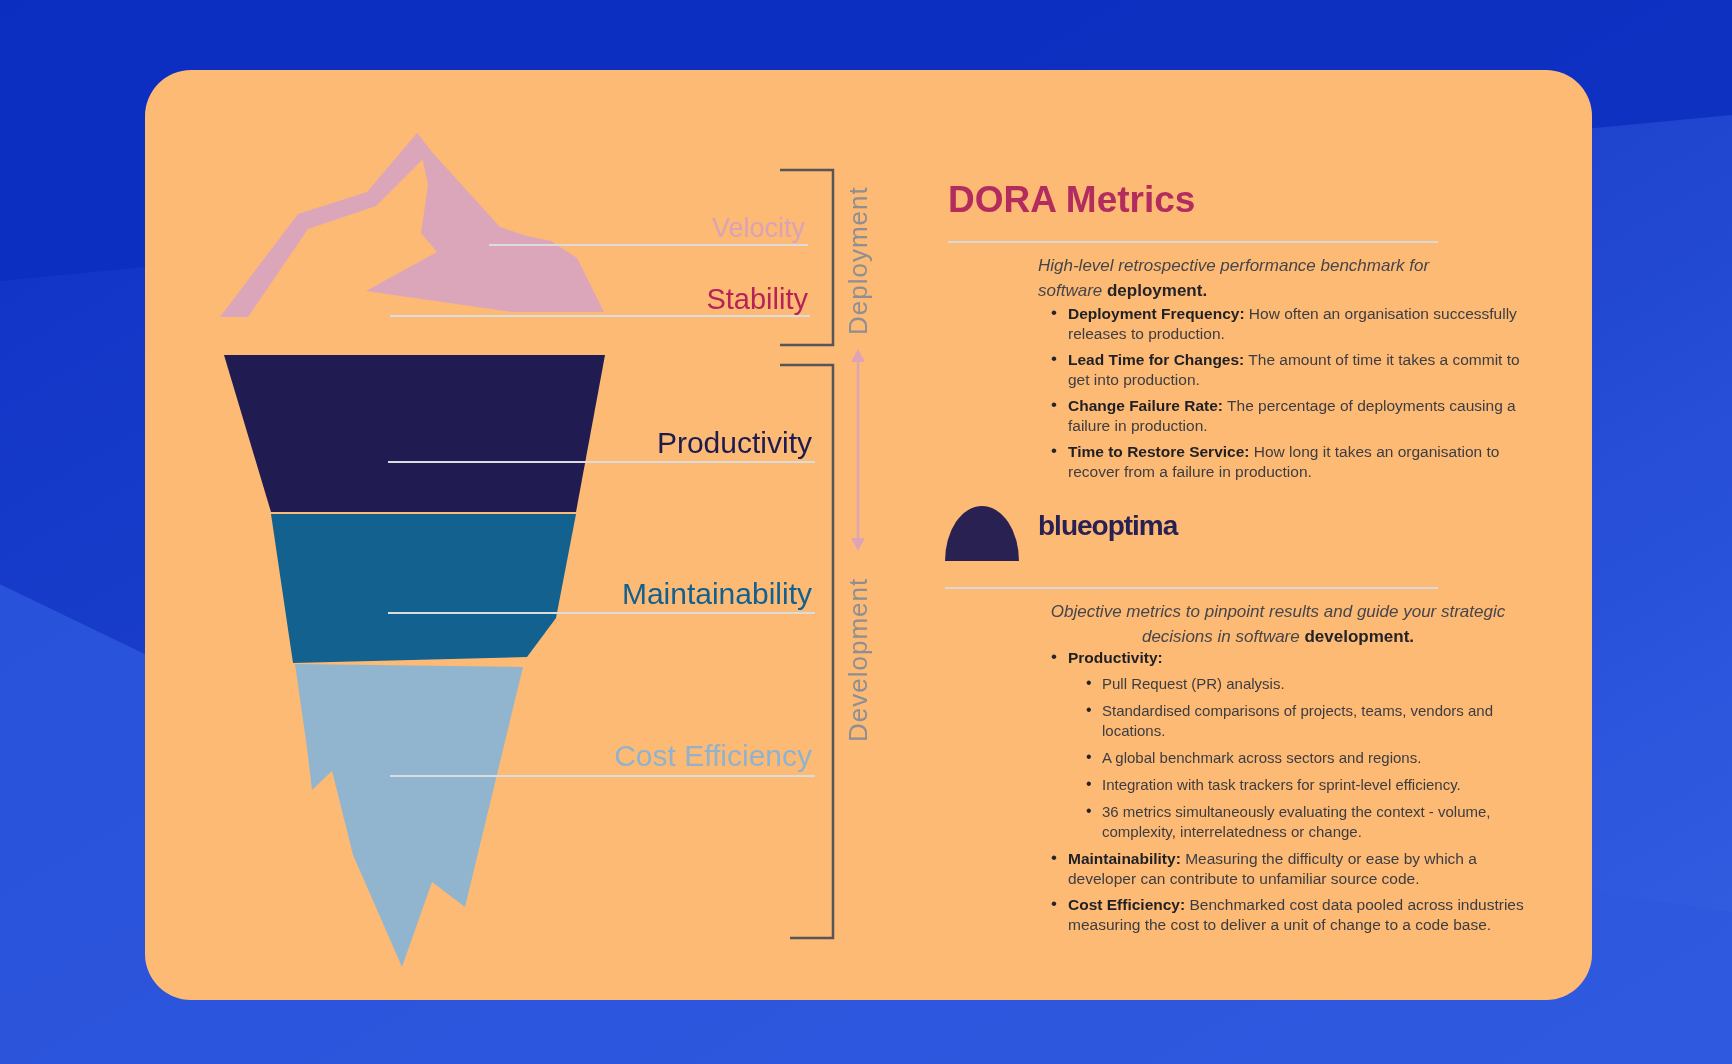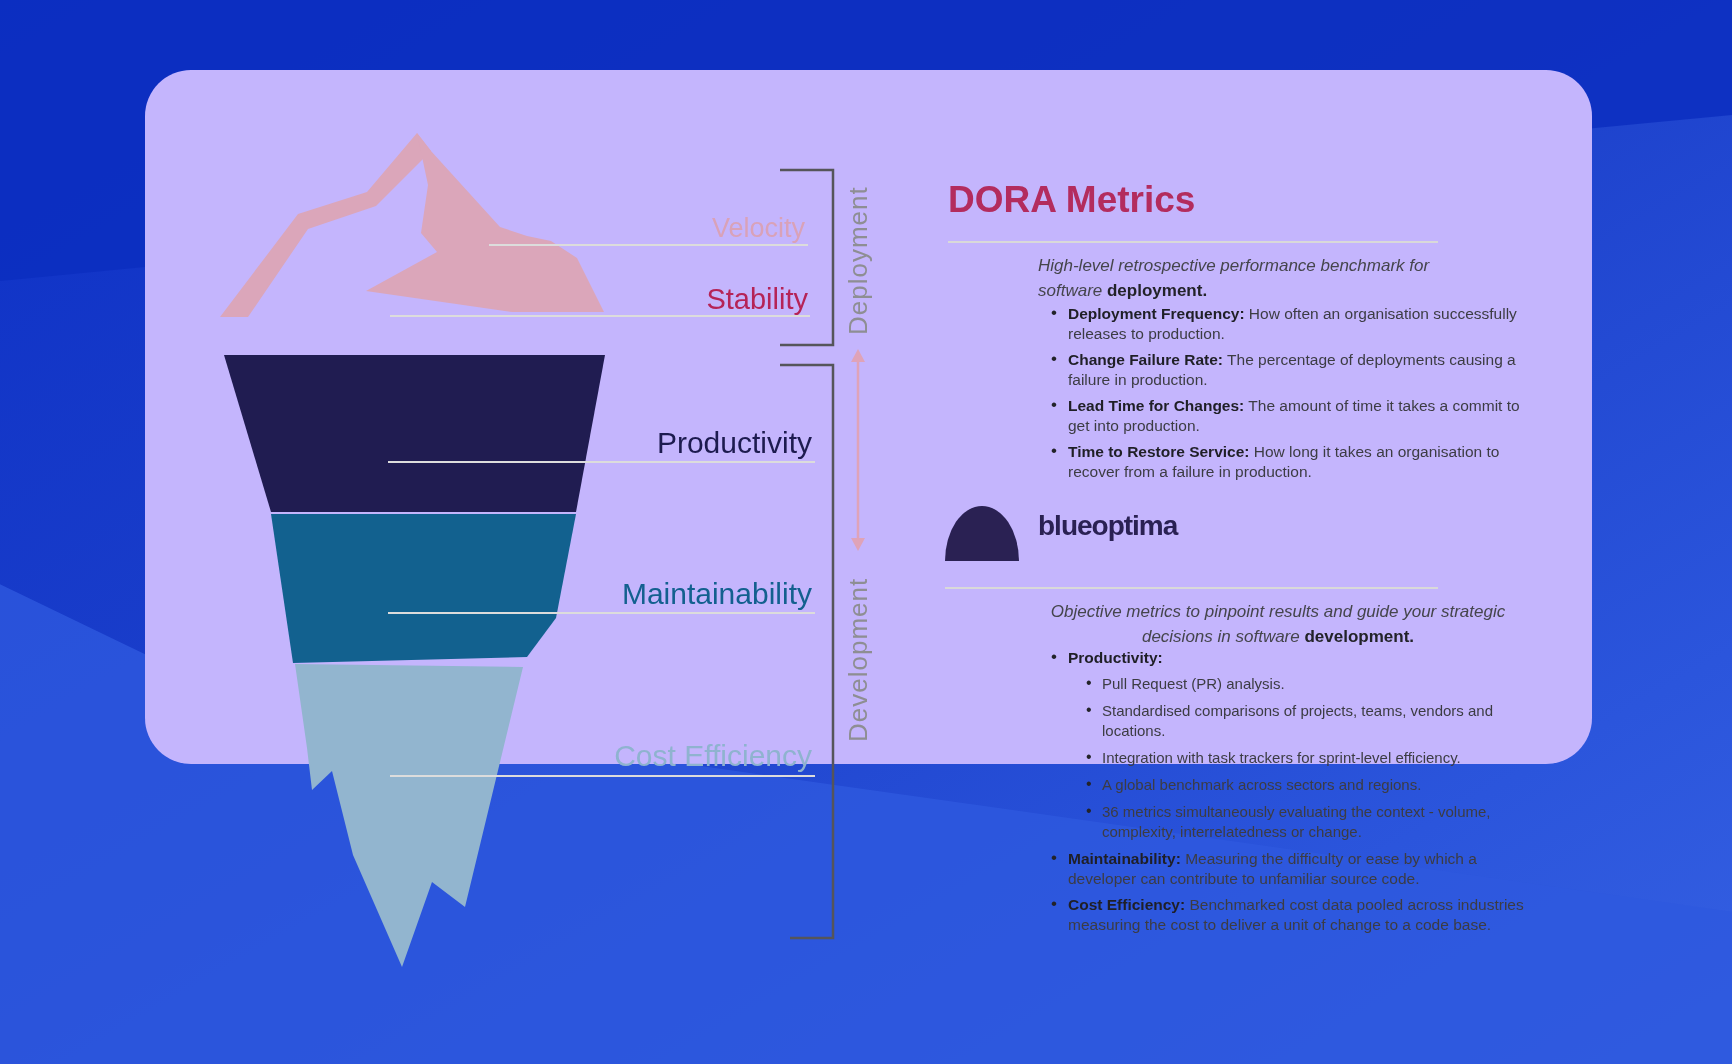--- a/index.html
+++ b/index.html
@@ -2,22 +2,22 @@
 <html><head>
 <meta charset="utf-8">
 <style>
   html,body{margin:0;padding:0;width:1732px;height:1064px;overflow:hidden;
     font-family:"Liberation Sans",sans-serif;}
   .bg{position:absolute;inset:0;background:linear-gradient(150deg,#0d30c6 0%,#1c40cb 45%,#2b55dc 80%,#3560e2 100%);}
   .bg .facet1{position:absolute;left:0;top:0;width:100%;height:30%;
     background:#0c2ec0;clip-path:polygon(0 0,100% 0,100% 36%,0 88%);opacity:.85;}
   .bg .facet2{position:absolute;left:0;bottom:0;width:100%;height:55%;
     background:#2e59df;clip-path:polygon(0 18%,14% 38%,100% 74%,100% 100%,0 100%);opacity:.8;}
-  .card{position:absolute;left:145px;top:70px;width:1447px;height:694px;
-    background:#c4b5fd;border-radius:46px;}
+  .card{position:absolute;left:145px;top:70px;width:1447px;height:930px;
+    background:#fdba74;border-radius:46px;}
   .ice{position:absolute;left:0;top:0;width:1447px;height:930px;}
 
   .dora-title{position:absolute;left:803px;top:109px;font-size:37px;font-weight:bold;
     color:#b32c5e;letter-spacing:0;}
   .divider{position:absolute;height:2px;background:#d9d9d9;}
   .d1{left:803px;top:171px;width:490px;}
   .d2{left:800px;top:517px;width:493px;}
   .intro{position:absolute;font-size:17px;line-height:25px;color:#45454c;font-style:italic;}
   .intro .bold{font-style:normal;font-weight:bold;color:#232329;}
   .i1{left:893px;top:183px;width:432px;}
@@ -88,24 +88,24 @@
 
   <div class="intro i1">
     <span>High-level retrospective performance benchmark for software </span><span class="bold">deployment.</span>
   </div>
 
   <div class="blist l1">
     <div class="bitem">
       <span class="b">Deployment Frequency:</span><span> How often an organisation successfully releases to production.</span>
     </div>
     <div class="bitem">
-      <span class="b">Change Failure Rate:</span><span> The percentage of deployments causing a failure in production.</span>
+      <span class="b">Lead Time for Changes:</span><span> The amount of time it takes a commit to get into production.</span>
     </div>
     <div class="bitem">
-      <span class="b">Lead Time for Changes:</span><span> The amount of time it takes a commit to get into production.</span>
+      <span class="b">Change Failure Rate:</span><span> The percentage of deployments causing a failure in production.</span>
     </div>
     <div class="bitem">
       <span class="b">Time to Restore Service:</span><span> How long it takes an organisation to recover from a failure in production.</span>
     </div>
   </div>
 
   <div class="logo-row">
     <svg class="logo-mark" width="80" height="60" viewBox="0 0 80 60">
       <path d="M2,57 A37,55 0 0 1 76,57 Z" fill="#2a2153"></path>
     </svg>
@@ -116,22 +116,22 @@
   <div class="intro i2">
     <span>Objective metrics to pinpoint results and guide your strategic decisions in software </span><span class="bold">development.</span>
   </div>
 
   <div class="blist l2">
     <div class="bitem">
       <span class="b">Productivity:</span>
       <div class="sublist">
         <div class="subitem">Pull Request (PR) analysis.</div>
         <div class="subitem">Standardised comparisons of projects, teams, vendors and locations.</div>
+        <div class="subitem">A global benchmark across sectors and regions.</div>
         <div class="subitem">Integration with task trackers for sprint-level efficiency.</div>
-        <div class="subitem">A global benchmark across sectors and regions.</div>
         <div class="subitem">36 metrics simultaneously evaluating the context - volume, complexity, interrelatedness or change.</div>
       </div>
     </div>
     <div class="bitem">
       <span class="b">Maintainability:</span><span> Measuring the difficulty or ease by which a developer can contribute to unfamiliar source code.</span>
     </div>
     <div class="bitem">
       <span class="b">Cost Efficiency:</span><span> Benchmarked cost data pooled across industries measuring the cost to deliver a unit of change to a code base.</span>
     </div>
   </div>

